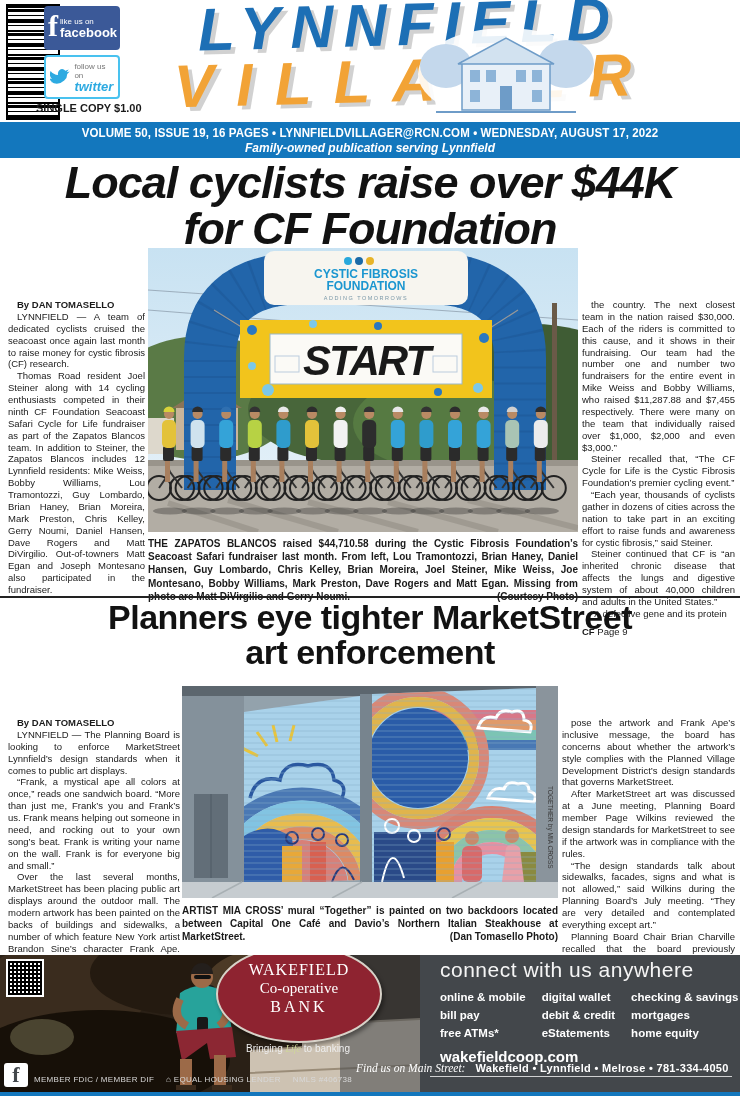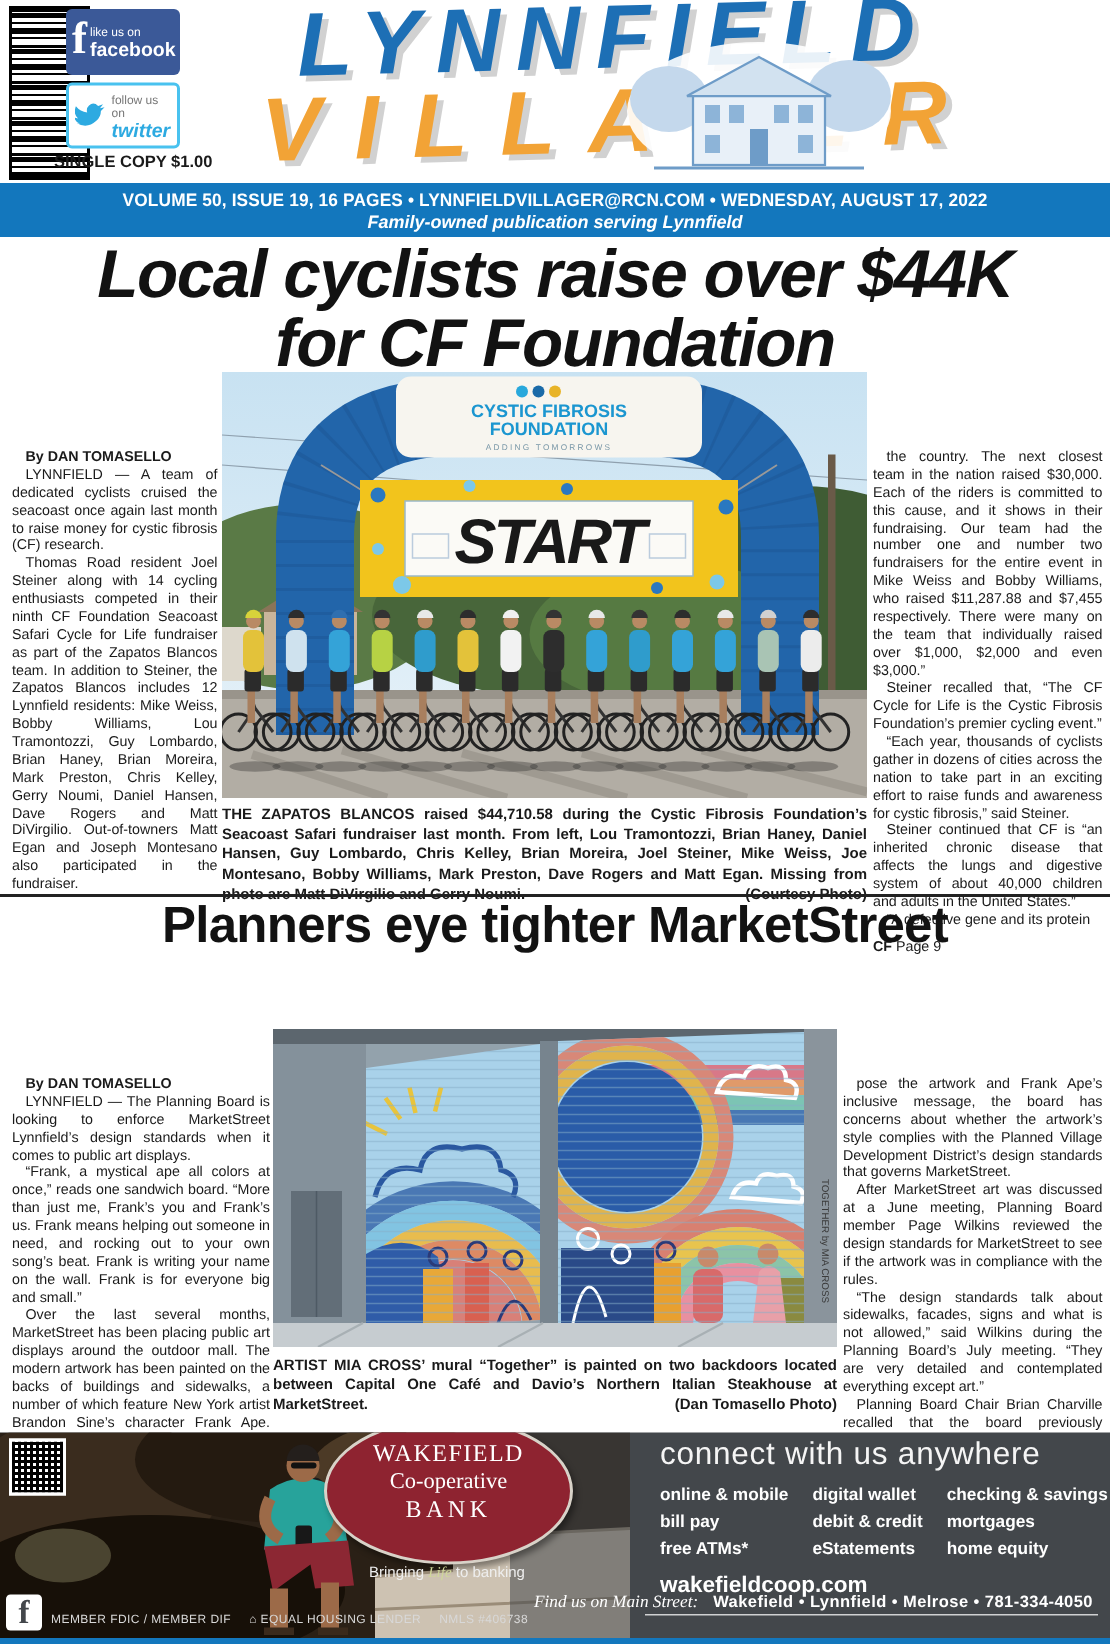--- a/index.html
+++ b/index.html
@@ -335,20 +335,21 @@
       <p>Steiner continued that CF is “an inherited chronic disease that affects the lungs and digestive system of about 40,000 children and adults in the United States.”</p>
       <p>“A defective gene and its protein</p>
       <p class="jump"><b>CF</b> <span>Page 9</span></p>
     </div>
   </div>
 
   <div id="divider"></div>
 
   <div class="headline" id="hl2">
     <div>Planners eye tighter MarketStreet</div>
+    <div>art enforcement</div>
   </div>
 
   <div id="section2">
     <div class="col" id="a2-left">
       <p class="byline">By DAN TOMASELLO</p>
       <p>LYNNFIELD — The Planning Board is looking to enforce MarketStreet Lynnfield’s design standards when it comes to public art displays.</p>
       <p>“Frank, a mystical ape all colors at once,” reads one sandwich board. “More than just me, Frank’s you and Frank’s us. Frank means helping out someone in need, and rocking out to your own song’s beat. Frank is writing your name on the wall. Frank is for everyone big and small.”</p>
       <p>Over the last several months, MarketStreet has been placing public art displays around the outdoor mall. The modern artwork has been painted on the backs of buildings and sidewalks, a number of which feature New York artist Brandon Sine’s character Frank Ape. There have also been sandwich boards placed around MarketStreet that give an overview of Frank Ape.</p>
       <p>While the Planning Board does not op-</p>
     </div>

